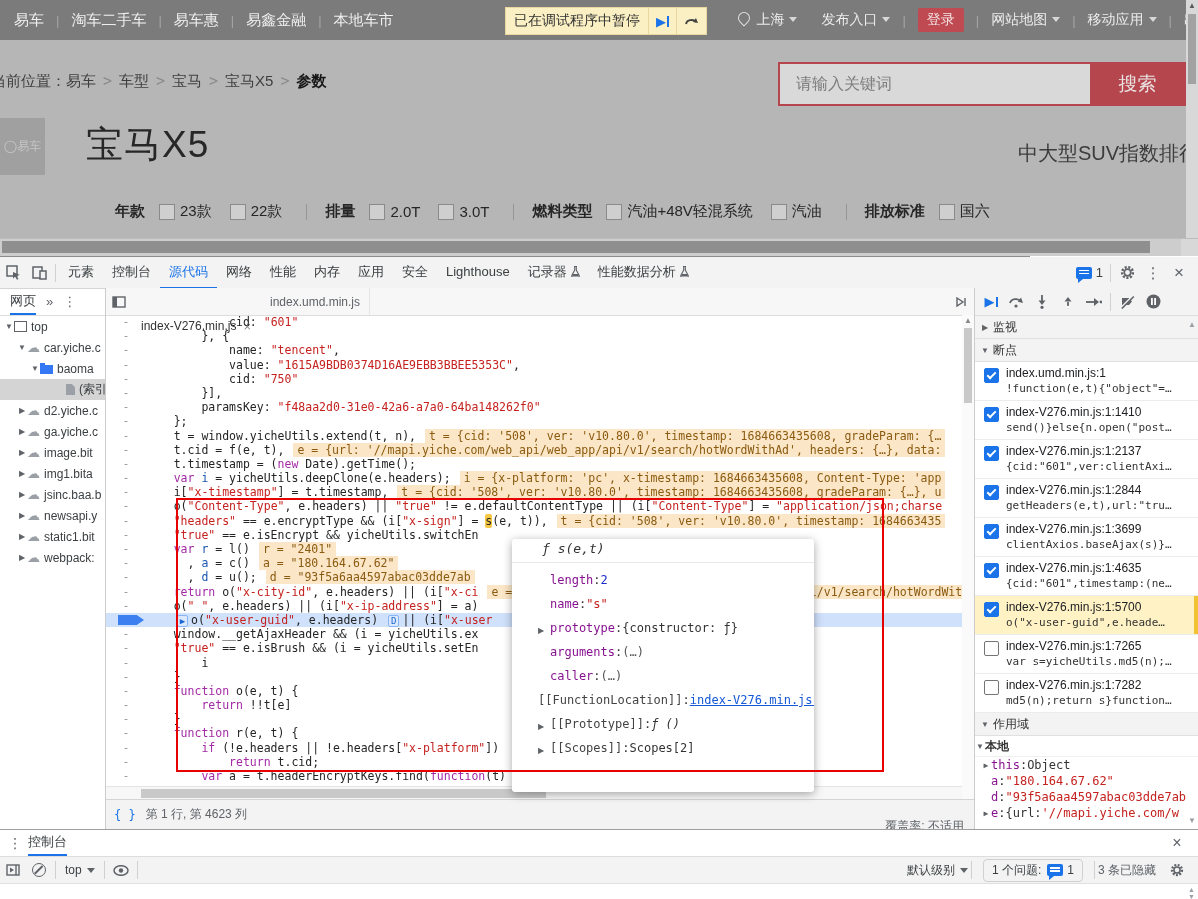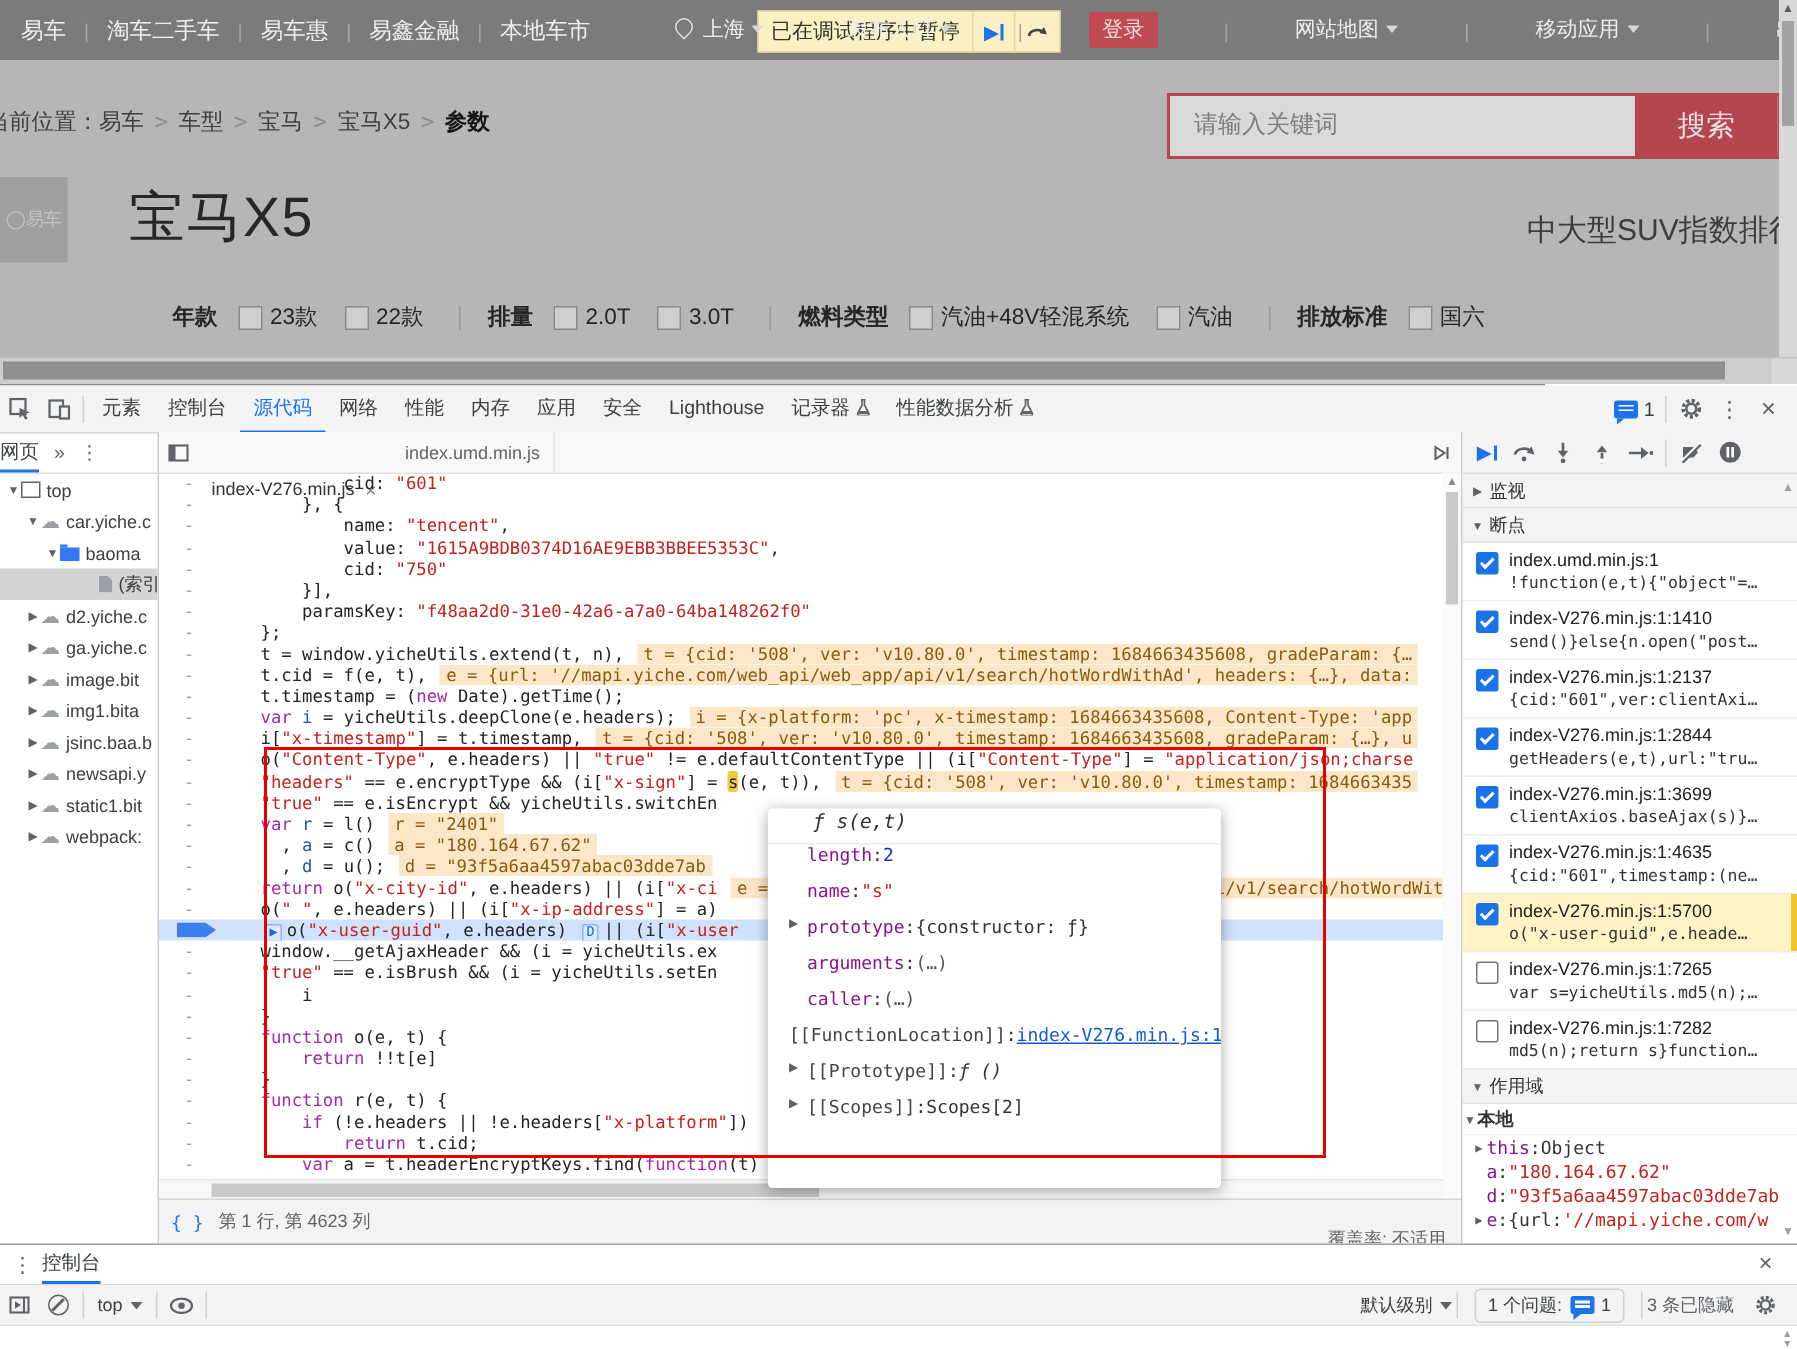--- a/index.html
+++ b/index.html
@@ -8,21 +8,21 @@
   
   #page{position:absolute;left:0;top:0;width:1198px;height:256px;background:#b6b6b6;overflow:hidden;}
   #topbar{position:absolute;left:0;top:0;width:1198px;height:40px;background:#7b7b7b;color:#efefef;font-size:15px;display:flex;align-items:center;}
   .tn-item{margin:0 12px;white-space:nowrap;cursor:pointer;}
   .tn-sep{color:#a5a5a5;font-size:13px;}
   #debug-banner{position:absolute;left:505px;top:7px;height:26px;display:flex;align-items:stretch;background:#fbf0c4;border:1px solid #e8d89e;font-size:14px;color:#333;}
   #debug-banner .db-text{padding:3px 8px;display:flex;align-items:center;}
   #debug-banner .db-btn{border-left:1px solid #e8d89e;padding:0 7px;display:flex;align-items:center;cursor:pointer;}
   .resume-glyph{color:#1a73e8;font-size:13px;}
   .resume-bar{display:inline-block;width:2px;height:11px;background:#1a73e8;margin-left:1px;}
-  #topbar-right{position:absolute;right:0;top:0;height:40px;display:flex;align-items:center;font-size:14px;color:#ececec;white-space:nowrap;gap:32px;}
+  #topbar-right{position:absolute;right:0;top:0;height:40px;display:flex;align-items:center;font-size:14px;color:#ececec;white-space:nowrap;}
   .caret{display:inline-block;width:0;height:0;border-left:4px solid transparent;border-right:4px solid transparent;border-top:5px solid #d8d8d8;margin-left:5px;vertical-align:2px;}
   .login-badge{background:#bf4a52;color:#f3e4e4;padding:3px 9px;border-radius:2px;font-size:14px;cursor:pointer;}
   .pin{display:inline-block;width:10px;height:10px;border:1.5px solid #e0e0e0;border-radius:50% 50% 50% 0;transform:rotate(-45deg);margin-right:6px;}
   
   #crumb-row{position:absolute;left:-9px;top:72px;font-size:15px;color:#3f3f3f;white-space:nowrap;}
   #crumb-row .bc-sep{color:#8b8b8b;margin:0 7px;font-family:"DejaVu Sans Mono",monospace;}
   #crumb-row .bc-last{color:#161616;font-weight:bold;}
   #searchbox{position:absolute;left:778px;top:62px;width:405px;height:40px;border:2px solid #b5464e;background:#d9d9d9;display:flex;}
   #search-input{flex:1;border:none;background:transparent;font-size:16px;color:#3b3b3b;padding-left:16px;outline:none;font-family:"Liberation Sans",sans-serif;}
   #search-input::placeholder{color:#7d7d7d;}
@@ -55,21 +55,21 @@
   .dt-tab.active{color:#1a73e8;border-bottom:2px solid #1a73e8;}
   .flask{margin-left:4px;}
   #dt-tab-right{margin-left:auto;display:flex;align-items:center;padding-right:6px;}
   .bubble{position:relative;width:16px;height:12px;background:#1a73e8;border-radius:2px;margin-right:4px;}
   .bubble::after{content:"";position:absolute;left:2px;bottom:-4px;border-left:5px solid #1a73e8;border-bottom:4px solid transparent;}
   .bubble .bl{position:absolute;left:3px;width:10px;height:1.5px;background:#fff;}
   #dt-main{position:absolute;left:0;top:31px;width:1198px;height:541px;display:flex;}
   
   #navigator{width:105px;flex:none;border-right:1px solid #ccc;overflow:hidden;}
   #nav-tabs{height:27px;border-bottom:1px solid #ddd;display:flex;align-items:center;font-size:13px;}
-  #nav-tab-page{border-bottom:2px solid #1a73e8;height:25px;display:flex;align-items:center;color:#3c4043;cursor:pointer;text-align:center;}
+  #nav-tab-page{margin-left:10px;border-bottom:2px solid #1a73e8;height:25px;display:flex;align-items:center;color:#3c4043;cursor:pointer;text-align:center;}
   .nav-more{color:#5f6368;margin-left:10px;cursor:pointer;}
   .tree-row{height:21px;display:flex;align-items:center;font-size:12px;color:#3c4043;white-space:nowrap;cursor:pointer;}
   .tree-row.sel{background:#d4d4d4;}
   .tw{width:10px;flex:none;font-size:8px;color:#5f6368;text-align:center;}
   .t-ico{flex:none;margin-right:4px;}
   .cloud-ico{color:#9aa0a6;font-size:13px;}
   .folder-ico{width:13px;height:9px;background:#3478f6;position:relative;margin-top:2px;}
   .folder-ico::before{content:"";position:absolute;left:0;top:-2px;width:5px;height:2px;background:#3478f6;}
   .file-ico{width:9px;height:11px;background:#9aa0a6;clip-path:polygon(0 0,65% 0,100% 30%,100% 100%,0 100%);}
   .frame-ico{width:11px;height:9px;border:1.5px solid #5f6368;}
@@ -116,21 +116,21 @@
   .bp-snip{font-family:"DejaVu Sans Mono",monospace;font-size:11px;color:#333;line-height:15px;white-space:nowrap;overflow:hidden;}
   #local-head{height:20px;display:flex;align-items:center;font-size:12px;color:#333;font-weight:bold;border-bottom:1px solid #f0f0f0;}
   .var-row{height:16px;display:flex;align-items:center;font-size:12px;font-family:"DejaVu Sans Mono",monospace;white-space:nowrap;overflow:hidden;padding-left:6px;}
   .var-name{color:#881391;}
   .v-str{color:#c5221f;}
   .v-plain{color:#333;}
   #sb-arrows .arr{position:absolute;right:2px;color:#9aa0a6;font-size:8px;}
   
   #tooltip{position:absolute;left:512px;top:282px;width:302px;height:253px;background:#fff;box-shadow:0 2px 10px rgba(0,0,0,.35);border-radius:3px;z-index:5;font-family:"DejaVu Sans Mono",monospace;font-size:12px;}
   #tt-head{padding:2px 0 6px 30px;border-bottom:1px solid #e8e8e8;font-style:italic;color:#333;font-size:13px;}
-  .tt-row{height:24px;display:flex;align-items:flex-start;padding-left:14px;white-space:nowrap;overflow:hidden;}
+  .tt-row{height:24px;display:flex;align-items:flex-end;padding-left:26px;white-space:nowrap;overflow:hidden;}
   .tt-tw{width:12px;font-size:8px;color:#5f6368;font-family:"Liberation Sans",sans-serif;}
   .ttn-purple{color:#881391;}
   .ttn-plain{color:#444;}
   .ttv-num{color:#1c2cc8;}
   .ttv-str{color:#c5221f;}
   .ttv-plain{color:#333;}
   .ttv-dim{color:#555;}
   .ttv-link{color:#1558d6;text-decoration:underline;cursor:pointer;}
   .ttv-fn{font-style:italic;color:#333;}
   

